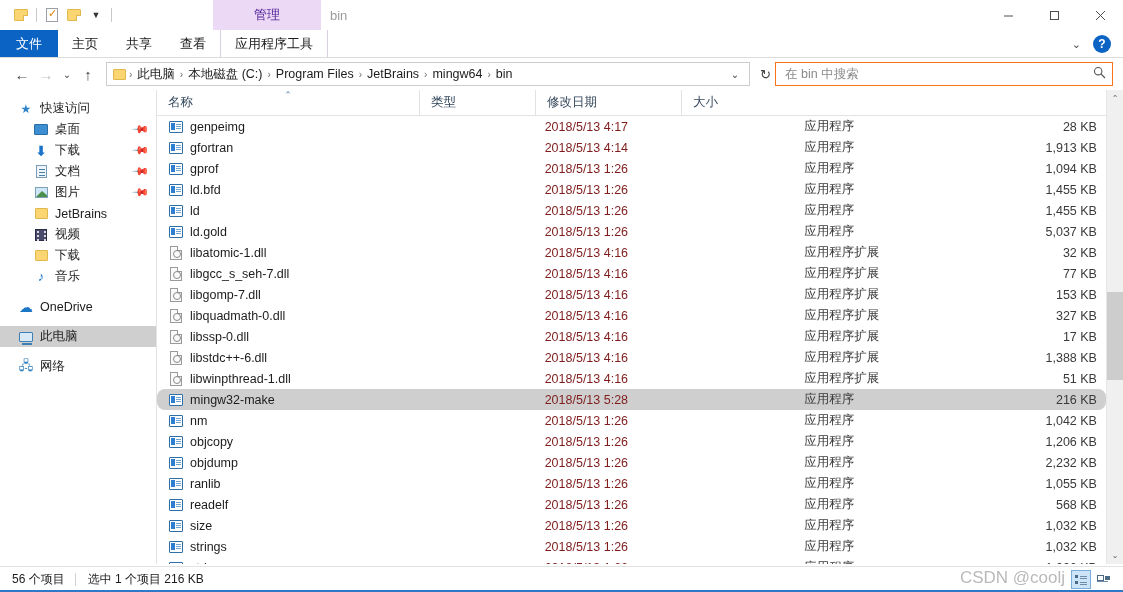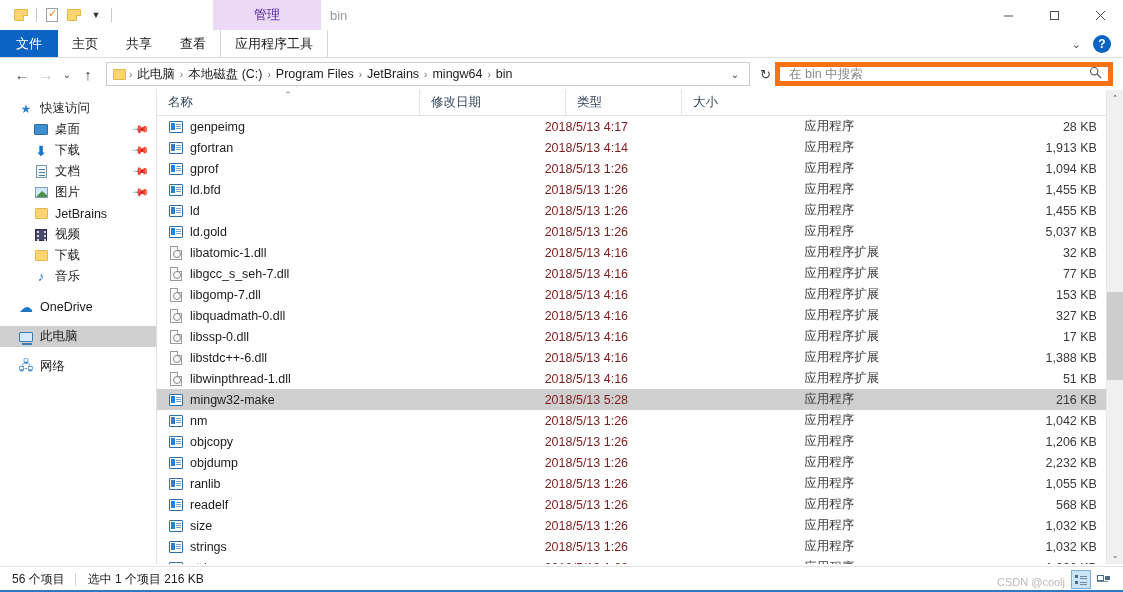--- a/index.html
+++ b/index.html
@@ -104,21 +104,21 @@
   .crumb-folder{
     width:13px; height:11px; background:#fbd572; border:1px solid #e0b84b;
     border-radius:1px; margin-right:2px; flex:none;
   }
   .crumb{ font-size:12.5px; color:#1c1c1c; padding:0 4px; white-space:nowrap; }
   .crumb-sep{ font-size:10px; color:#6d6d6d; padding:0 1px; }
   .crumb-spacer{ flex:1; }
   .crumb-caret{ font-size:10px; color:#444; padding:0 6px; }
   .refresh{ font-size:13px; color:#444; padding:0 4px; }
   .searchbox{
-    width:338px; height:24px; border:5px solid #f97316; background:#fff;
+    width:338px; height:24px; border:1px solid #f97316; background:#fff;
     display:flex; align-items:center; padding:0 6px 0 9px; flex:none;
   }
   .search-ph{ font-size:12.5px; color:#8a8a8a; flex:1; }
   .search-ico{ font-size:13px; color:#555; }
 
   
   .body{ display:flex; height:474px; }
 
   
   .sidebar{
@@ -207,21 +207,21 @@
   .sortarrow{
     position:absolute; left:50%; top:1px; transform:translateX(-50%);
     font-size:9px; color:#5a7fa5; line-height:1;
   }
 
   .rows{ position:absolute; top:26px; left:0; right:17px; bottom:0; overflow:hidden; }
   .row{
     height:21px; display:flex; align-items:center; font-size:12.5px;
     color:#1c1c1c; white-space:nowrap;justify-content:space-between;
   }
-  .row.sel{ background:#cfcfcf; }
+  .row.sel{ background:#cfcfcf;border-radius:8px; }
   .cell{ flex:none; display:flex; align-items:center; overflow:hidden; }
   .cell.name{ width:262px; padding-left:11px; }
   .cell.date{ width:146px; padding-left:12px; color:#7f1d1d; }
   .cell.type{ width:116px; padding-left:12px; color:#3a3a3a; }
   .cell.size{ width:84px; justify-content:flex-end; padding-right:9px; color:#3a3a3a; }
   .fico{ width:16px; height:16px; margin-right:7px; flex:none; position:relative; }
   .fico.exe{
     background:#ffffff; border:1.5px solid #2f6fa8; border-radius:1px;
     width:14px; height:12px; margin-left:1px;
   }
@@ -289,21 +289,21 @@
   .vb-icons{ width:12px; height:10px; position:relative; }
   .vb-icons::before{
     content:''; position:absolute; left:0; top:0; width:5px; height:4px;
     border:1px solid #4a6a88; box-shadow:7px 0 0 -1px #4a6a88;
   }
   .vb-icons::after{
     content:''; position:absolute; left:0; bottom:0; width:11px; height:3px;
     border-top:1px solid #6f8ba5;
   }
   .watermark{
-    position:absolute; right:58px; bottom:4px; font-size:11px;
+    position:absolute; right:58px; bottom:4px; font-size:17px;
     color:#b9b9b9; white-space:nowrap;margin-top:40px;
   }
   .bottom-accent{
     position:absolute; left:0; right:0; bottom:0; height:2px; background:#2e78c8;
   }
 </style>
 </head>
 <body>
 
 <div class="window">
@@ -501,25 +501,25 @@
       </div>
     </div>
 
     <div class="listpane">
 
       <div class="colhdr">
         <div class="col c-name">
           <span class="sortarrow">⌃</span>
           <span>名称</span>
         </div>
+        <div class="col c-type">
+          <span>类型</span>
+        </div>
         <div class="col c-date">
           <span>修改日期</span>
-        </div>
-        <div class="col c-type">
-          <span>类型</span>
         </div>
         <div class="col c-size">
           <span>大小</span>
         </div>
       </div>
 
       <div class="rows" id="rows-container">
           <div class="row">
             <div class="cell name">
               <span class="fico exe"></span>

